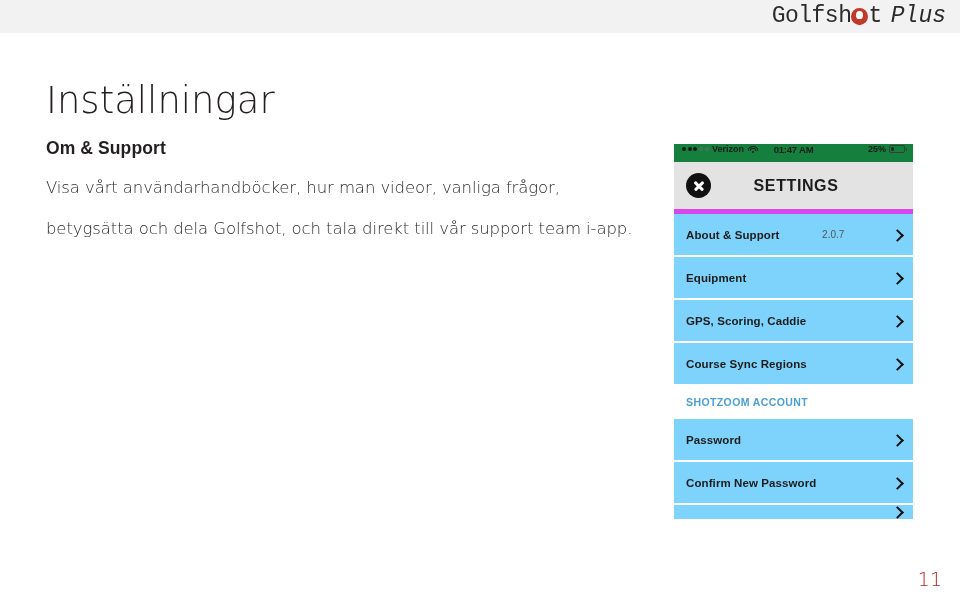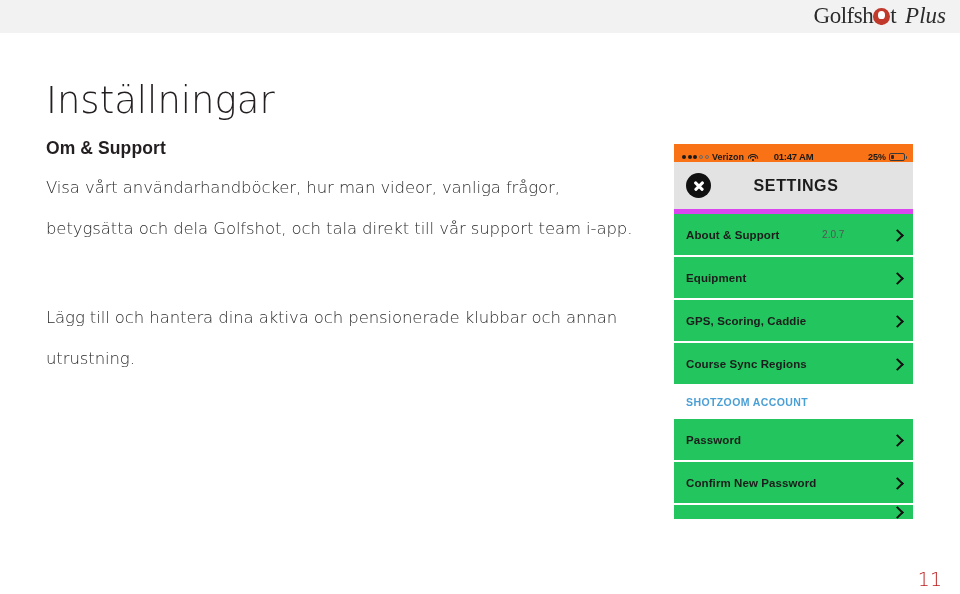--- a/index.html
+++ b/index.html
@@ -23,21 +23,21 @@
     height: 33px;
     background: #f2f2f2;
   }
   .logo {
     position: absolute;
     right: 14px;
     top: 3px;
     height: 26px;
     display: flex;
     align-items: center;
-    font-family: Liberation Serif, serif;
+    font-family: Liberation Mono, monospace;
     font-size: 23px;
     letter-spacing: -0.5px;
     color: #2b2b2b;
     font-weight: 500;
   }
   .logo .lg-part { display: inline-block; }
   .logo .ball {
     display: inline-block;
     position: relative;
     width: 17px;
@@ -121,23 +121,23 @@
     left: 674px;
     top: 144px;
     width: 239px;
     height: 450px;
     background: #ffffff;
     overflow: hidden;
     font-family: "Liberation Sans", sans-serif;
   }
   .status-bar {
     height: 18px;
-    background: #f97316;
-    display: flex;
-    align-items: flex-end;
+    background: #15803d;
+    display: flex;
+    align-items: flex-start;
     padding: 0 8px;
     font-size: 9px;
     color: #1a1a1a;
     font-weight: 600;
     box-sizing: border-box;
   }
   .sb-left { display: flex; align-items: center; gap: 3px; flex: 1; }
   .sb-dots { display: flex; align-items: center; gap: 1.5px; }
   .sb-dots i {
     display: block;
@@ -241,21 +241,21 @@
     font-size: 16px;
     font-weight: 700;
     color: #1c1c1c;
     letter-spacing: 0.6px;
     margin-right: 20px;
   }
 
   .list { background: #ffffff; }
   .row {
     height: 43px;
-    background: #22c55e;
+    background: #7dd3fc;
     display: flex;
     align-items: center;
     padding: 0 10px 0 12px;
     box-sizing: border-box;
     border-bottom: 2px solid #ffffff;
   }
   .row-label {
     font-size: 11.5px;
     font-weight: 700;
     color: #1c1c1c;
@@ -334,21 +334,20 @@
 <h1 class="page-title">Inställningar</h1>
 
 <div class="content">
 
   <div class="sec sec-about">
     <h2 class="sec-heading">Om &amp; Support</h2>
     <p class="sec-body">Visa vårt användarhandböcker, hur man videor, vanliga frågor, betygsätta och dela Golfshot, och tala direkt till vår support team i-app.</p>
   </div>
 
   <div class="sec sec-equip">
-    <p class="sec-body">Lägg till och hantera dina aktiva och pensionerade klubbar och annan utrustning.</p>
   </div>
 
 
 </div>
 
 <div class="phone">
 
   <div class="status-bar">
     <div class="sb-left">
       <span class="sb-dots">

